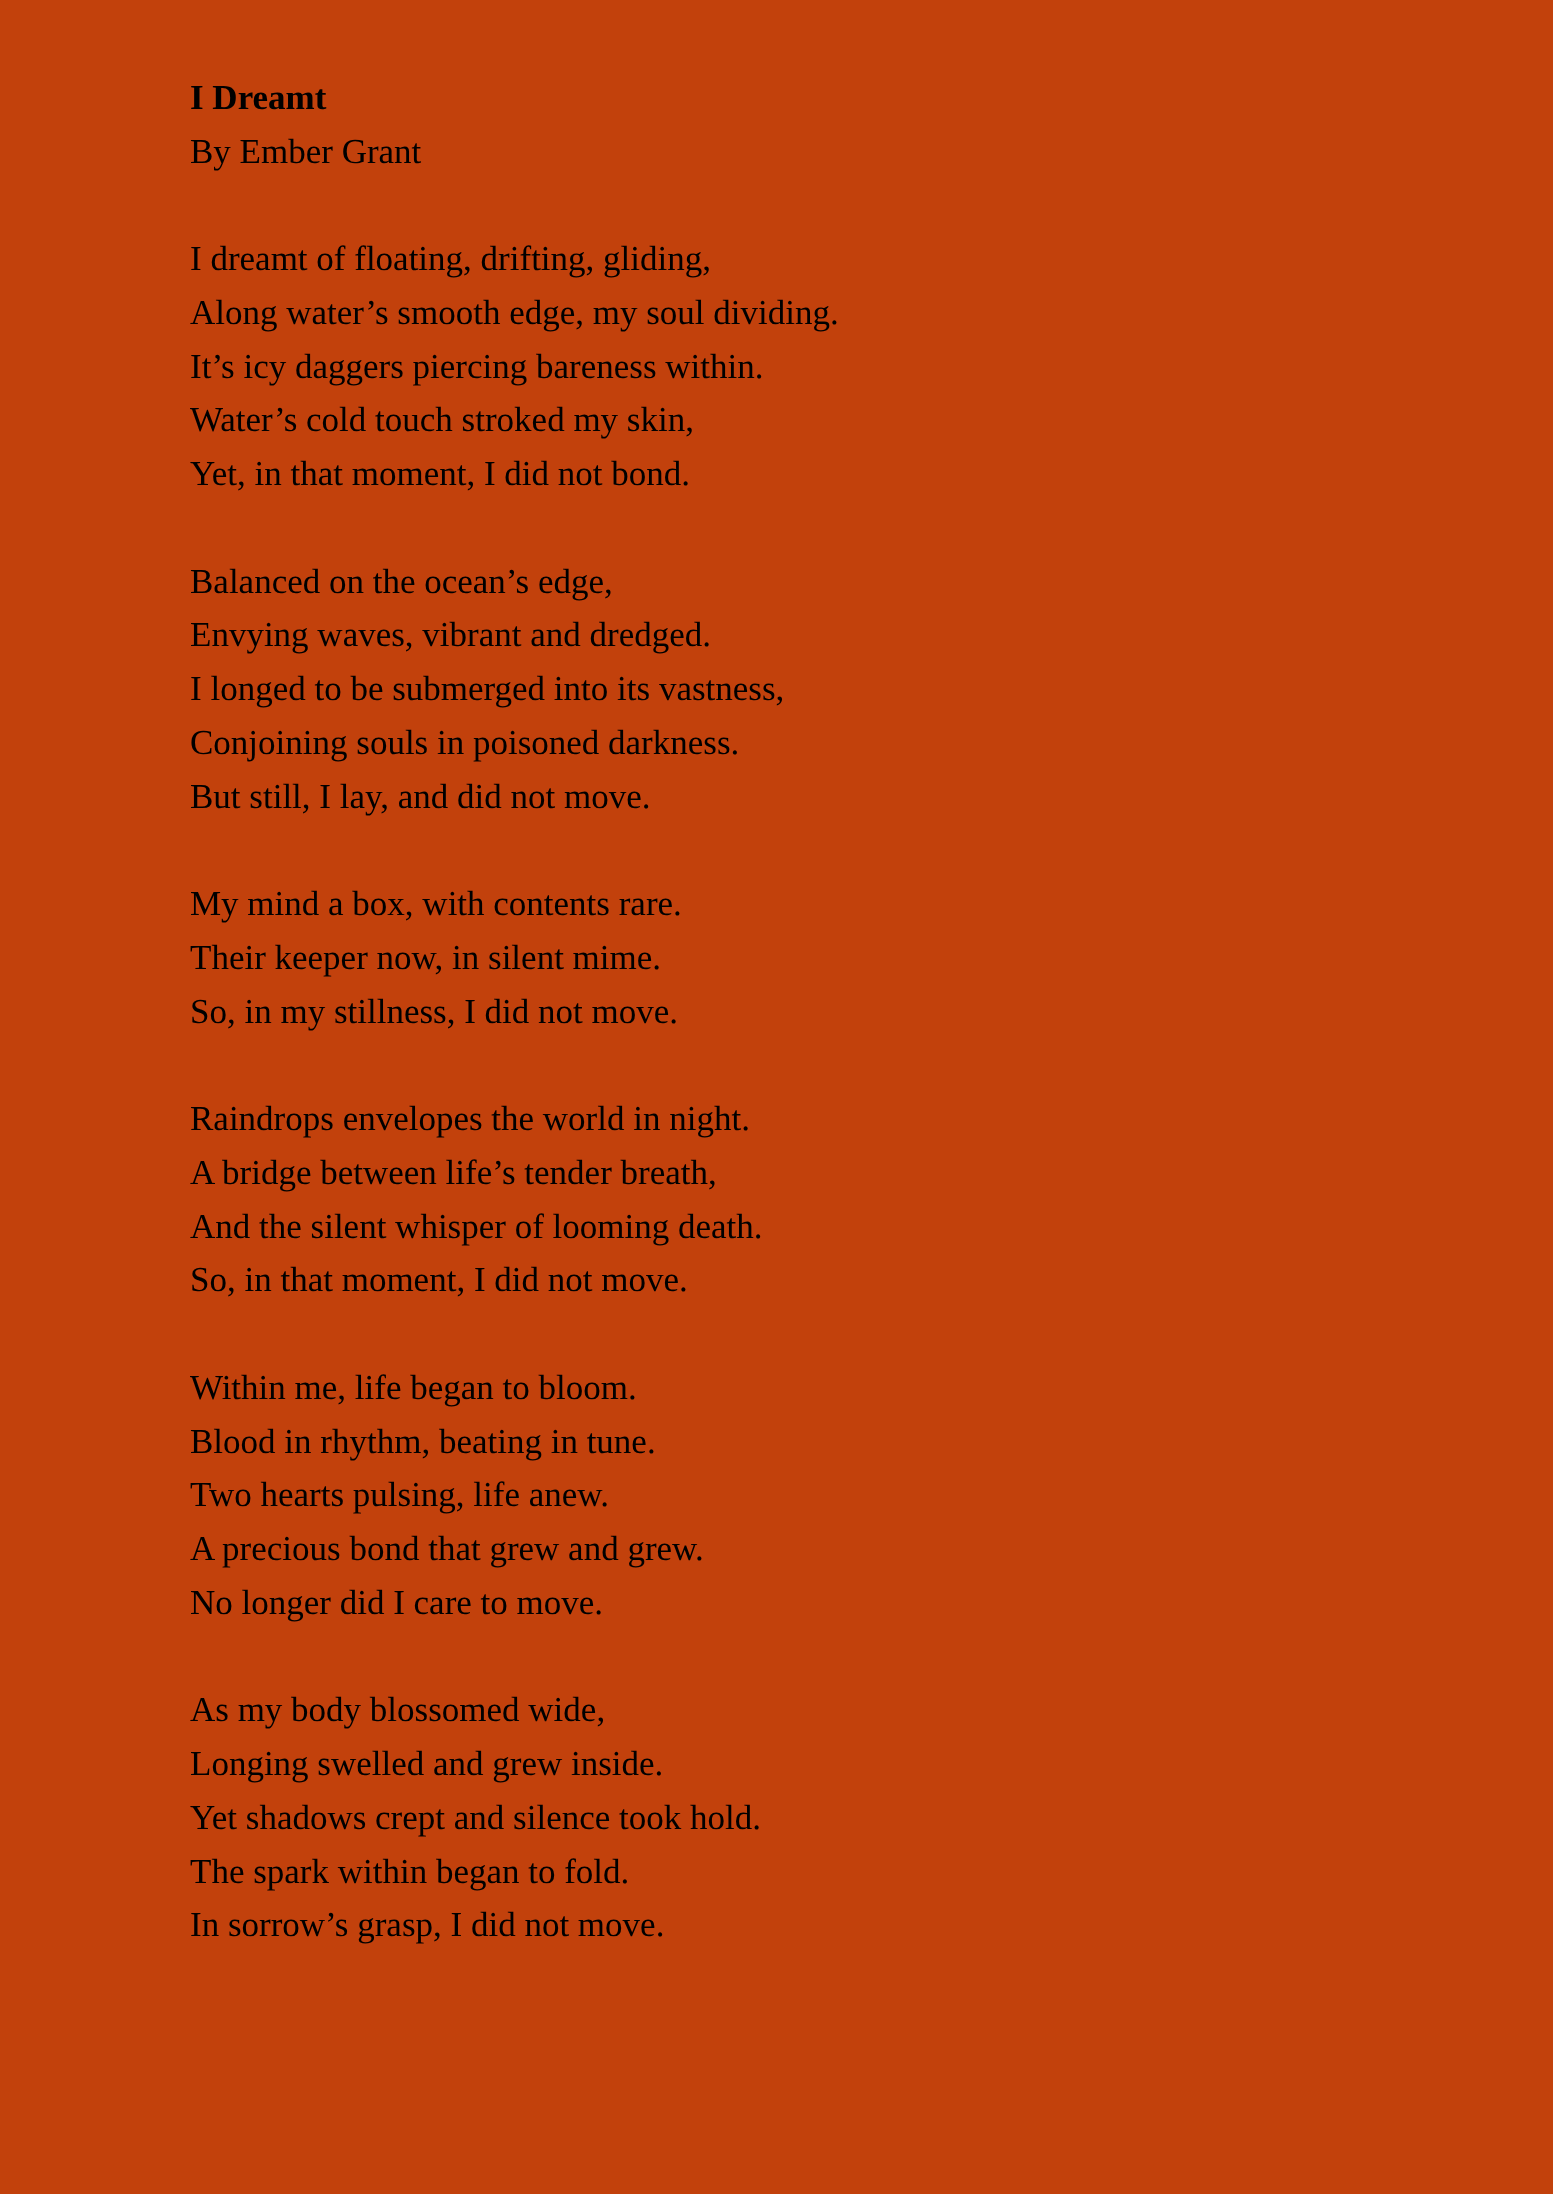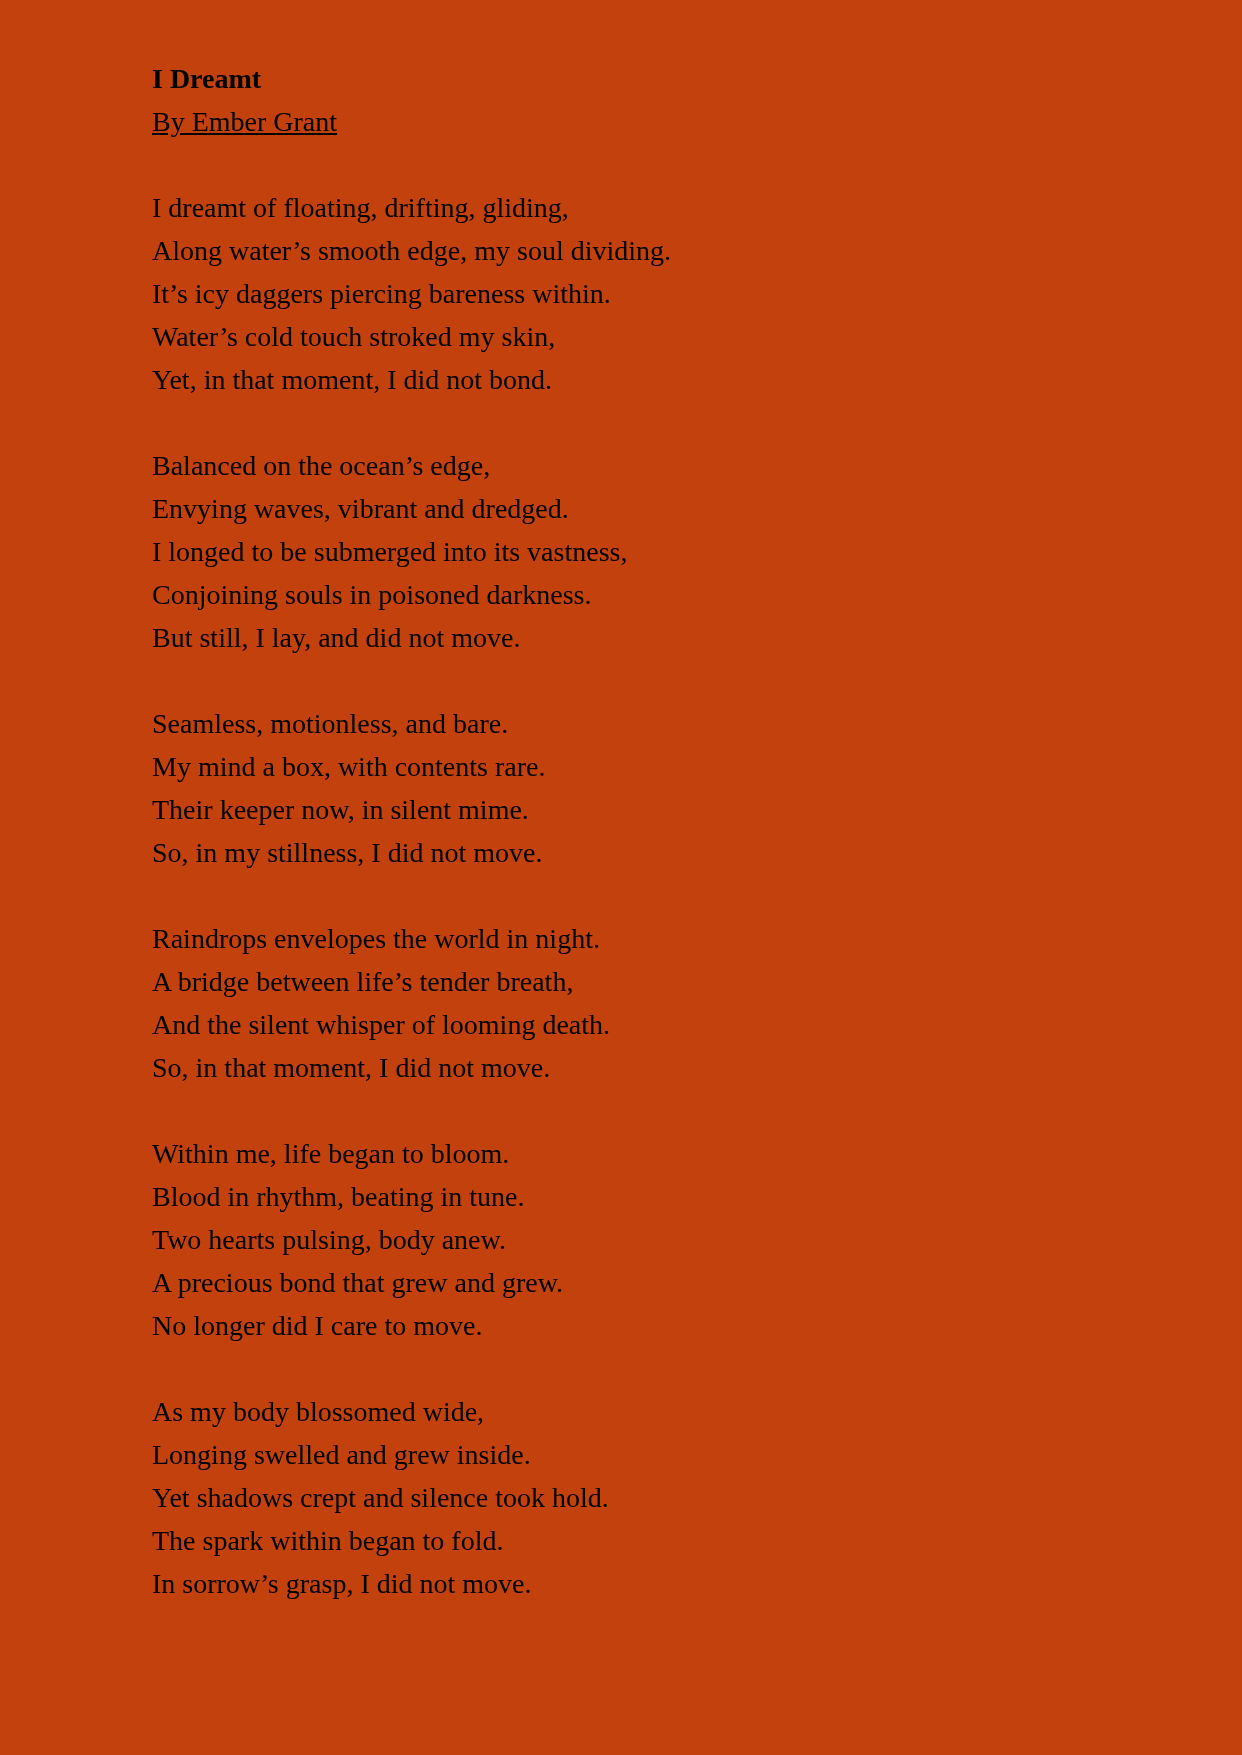--- a/index.html
+++ b/index.html
@@ -21,21 +21,20 @@
     overflow: hidden;
   }
   .poem-title {
     font-weight: bold;
     margin: 0;
     font-size: 28px;
     line-height: 43px;
   }
   .poem-byline {
     margin: 0 0 43px 0;
-    text-decoration: underline;
   }
   .stanza {
     margin: 0 0 43px 0;
   }
   .poem-line {
     white-space: pre;
     font-family: Liberation Serif, serif;
   }
 </style>
 </head>
@@ -53,35 +52,34 @@
         <div class="poem-line">Yet, in that moment, I did not bond.</div>
       </div>
       <div class="stanza">
         <div class="poem-line">Balanced on the ocean’s edge,</div>
         <div class="poem-line">Envying waves, vibrant and dredged.</div>
         <div class="poem-line">I longed to be submerged into its vastness,</div>
         <div class="poem-line">Conjoining souls in poisoned darkness.</div>
         <div class="poem-line">But still, I lay, and did not move.</div>
       </div>
       <div class="stanza">
-        <div class="poem-line">Seamless, motionless, and bare.</div>
         <div class="poem-line">My mind a box, with contents rare.</div>
         <div class="poem-line">Their keeper now, in silent mime.</div>
         <div class="poem-line">So, in my stillness, I did not move.</div>
       </div>
       <div class="stanza">
         <div class="poem-line">Raindrops envelopes the world in night.</div>
         <div class="poem-line">A bridge between life’s tender breath,</div>
         <div class="poem-line">And the silent whisper of looming death.</div>
         <div class="poem-line">So, in that moment, I did not move.</div>
       </div>
       <div class="stanza">
         <div class="poem-line">Within me, life began to bloom.</div>
         <div class="poem-line">Blood in rhythm, beating in tune.</div>
-        <div class="poem-line">Two hearts pulsing, body anew.</div>
+        <div class="poem-line">Two hearts pulsing, life anew.</div>
         <div class="poem-line">A precious bond that grew and grew.</div>
         <div class="poem-line">No longer did I care to move.</div>
       </div>
       <div class="stanza">
         <div class="poem-line">As my body blossomed wide,</div>
         <div class="poem-line">Longing swelled and grew inside.</div>
         <div class="poem-line">Yet shadows crept and silence took hold.</div>
         <div class="poem-line">The spark within began to fold.</div>
         <div class="poem-line">In sorrow’s grasp, I did not move.</div>
       </div>

